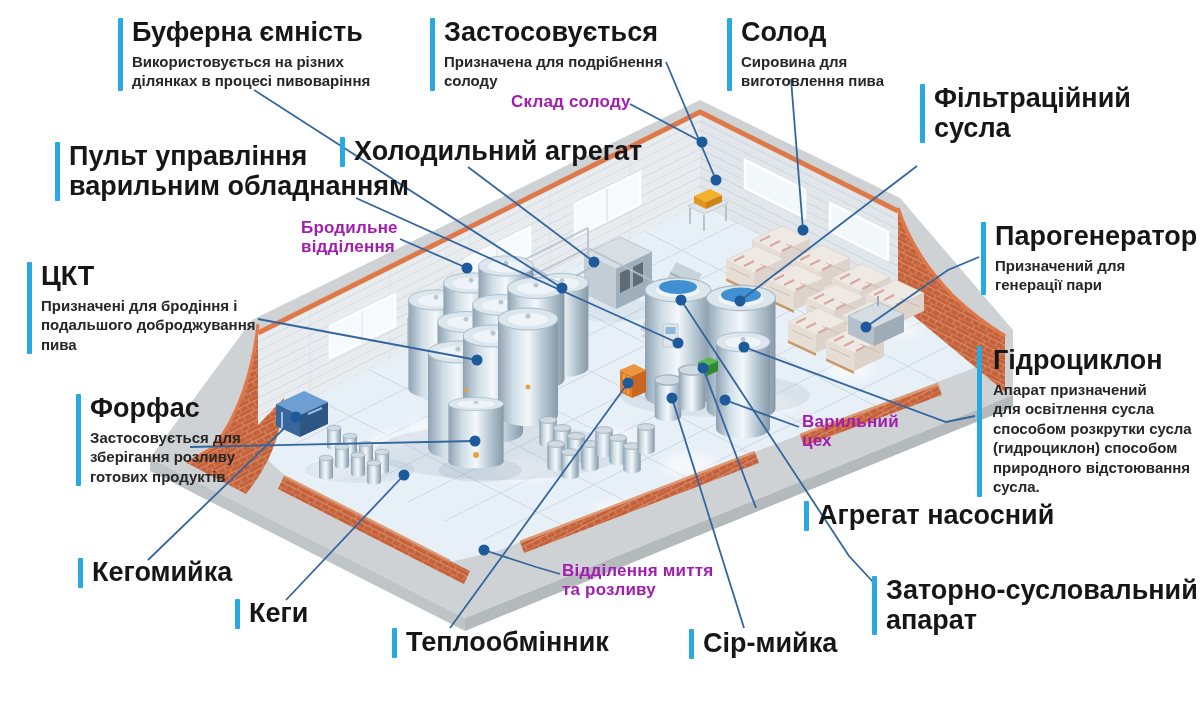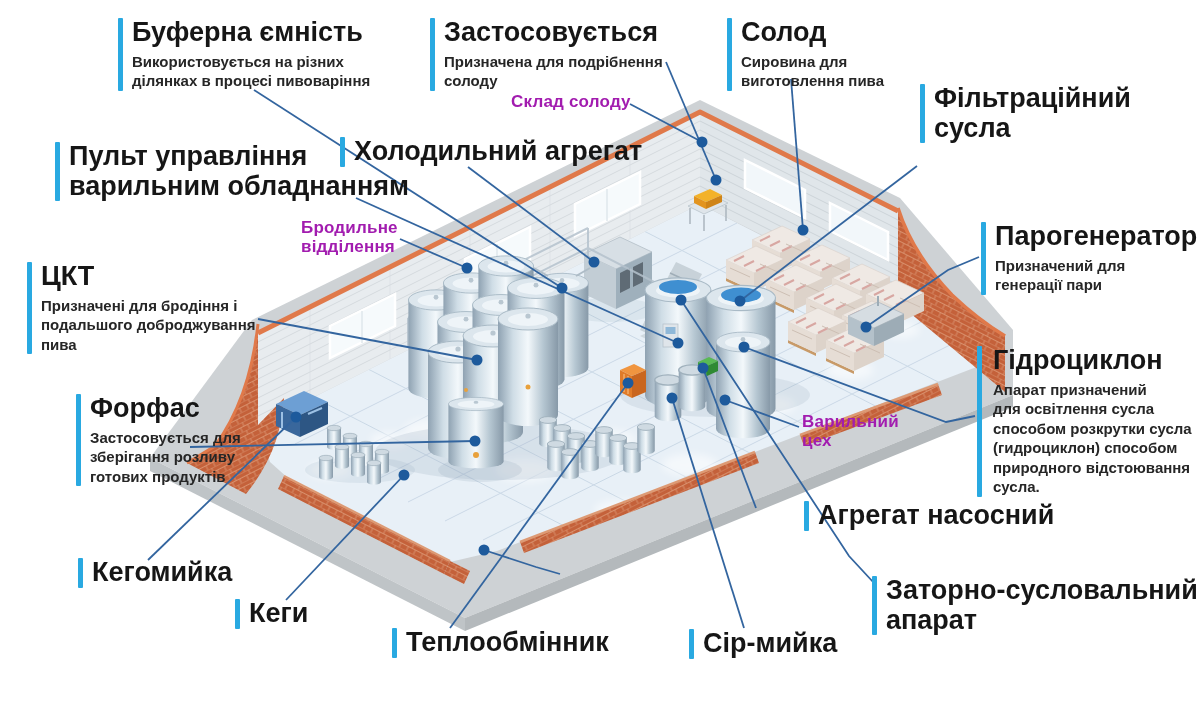--- a/index.html
+++ b/index.html
@@ -501,14 +501,16 @@
         <h3>Заторно-сусловальний
 апарат</h3>
       </div>
   </div>
 
   <div class="arealabel" style="left:511px;top:92px;">Склад солоду</div>
   <div class="arealabel" style="left:301px;top:218px;">Бродильне
 відділення</div>
   <div class="arealabel" style="left:802px;top:412px;">Варильний
 цех</div>
+  <div class="arealabel" style="left:562px;top:561px;">Відділення миття
+та розливу</div>
 
 </div>
 
 </body></html>

